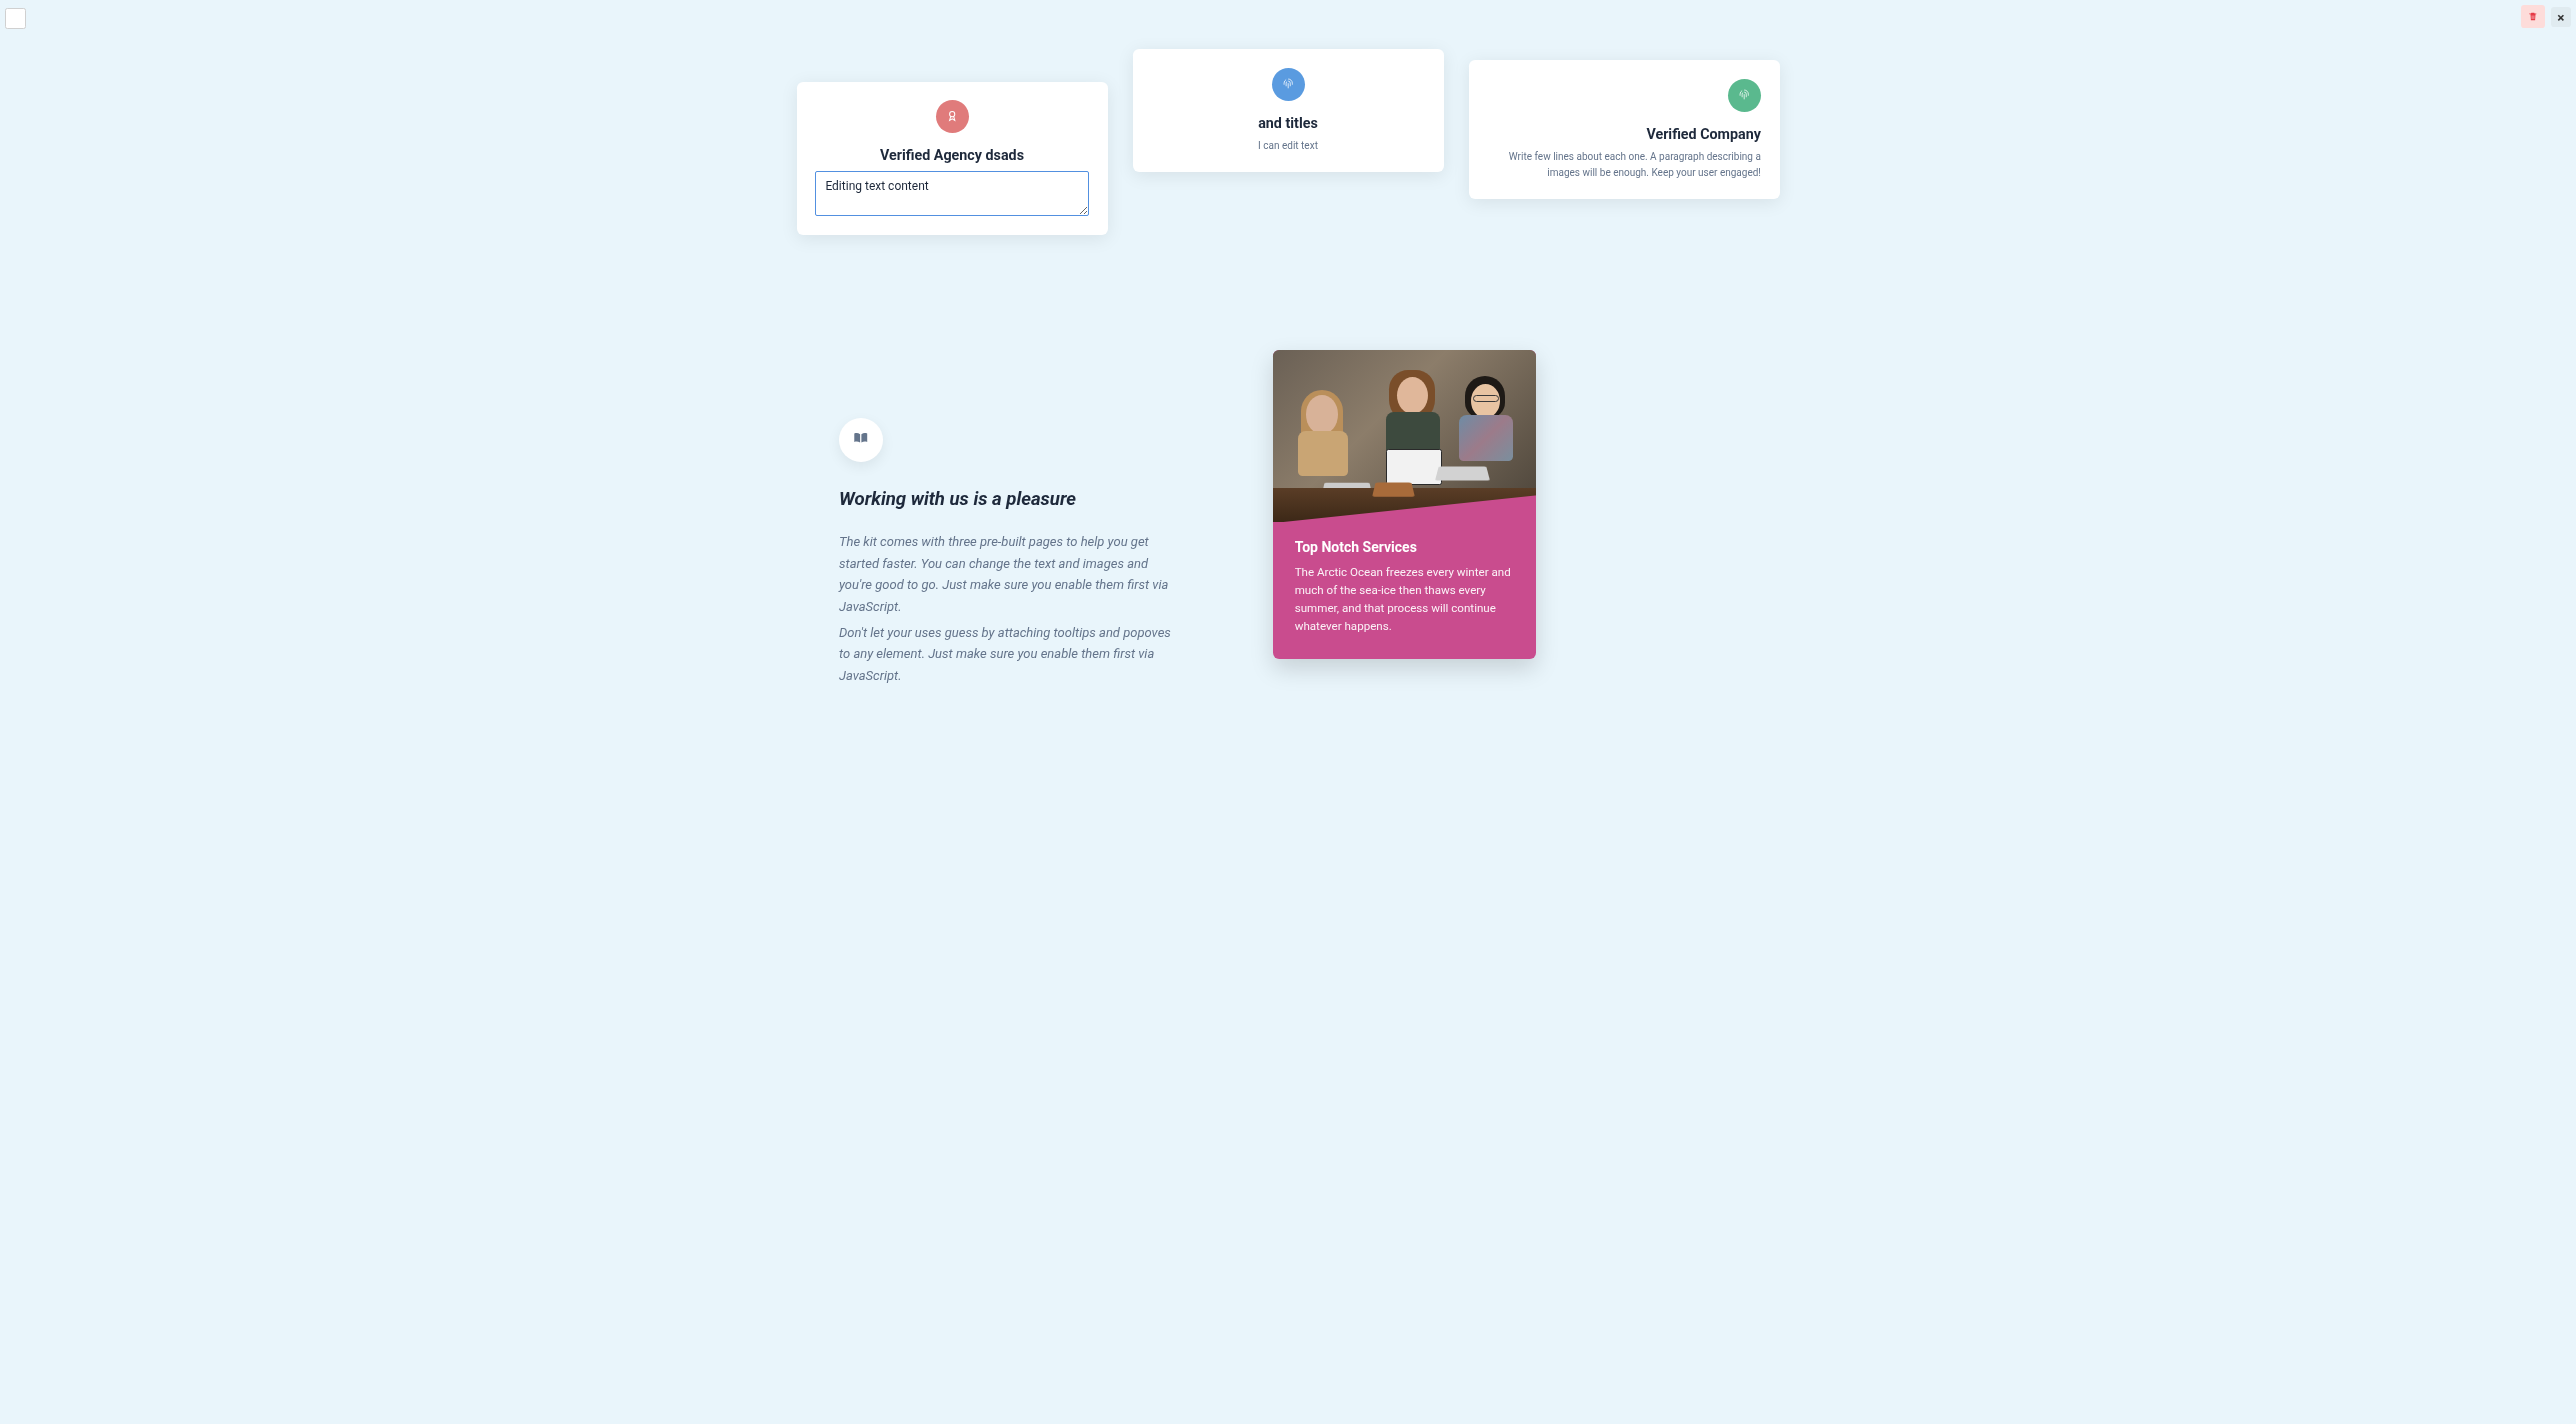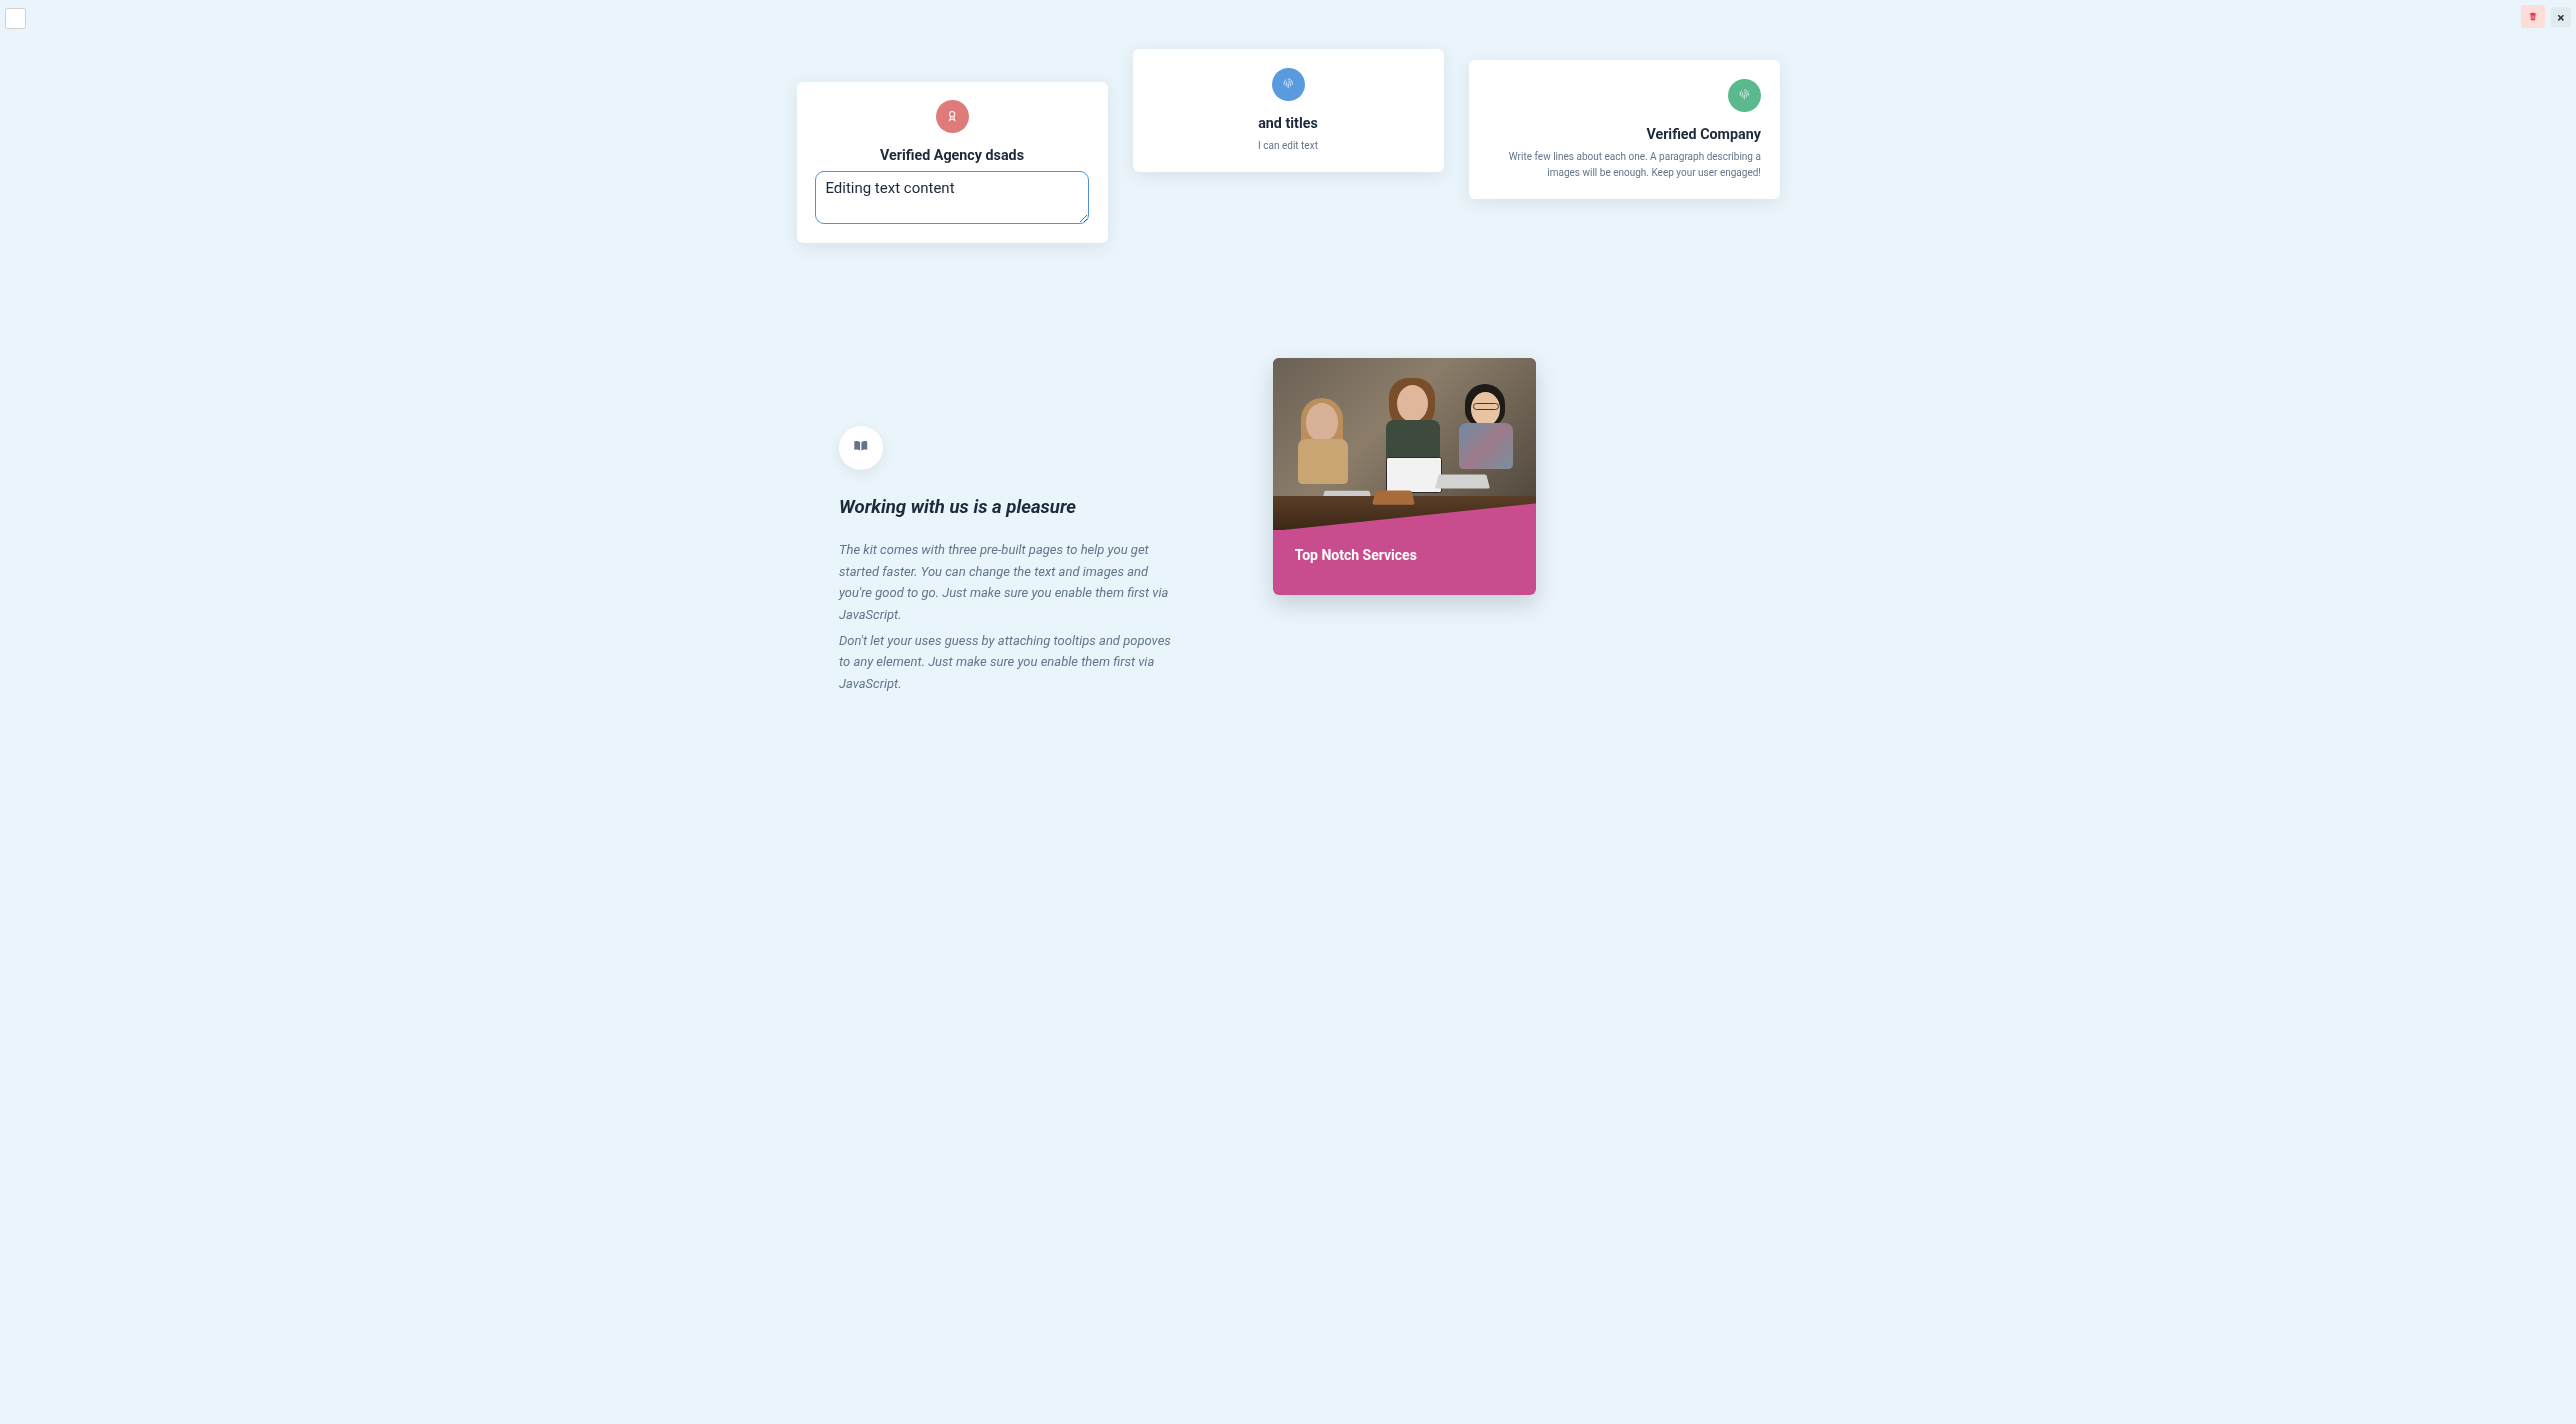--- a/index.html
+++ b/index.html
@@ -81,23 +81,23 @@
     }
     .card-text {
       font-size: 10px;
       color: #64748b;
       line-height: 1.55;
       margin-bottom: 3.1px;
     }
     .edit-textarea {
       width: 100%;
       border: 0.8px solid #5290e0;
-      border-radius: 9px;
+      border-radius: 2px;
       padding: 7.7px 9.3px;
-      font-size: 15px;
+      font-size: 12px;
       color: #1e293b;
       resize: both;
       outline: none;
       font-family: inherit;
       min-height: 37px;
     }
     .content-section {
       display: flex;
       max-width: 929px;
       margin: 115px auto 0;
@@ -270,16 +270,17 @@
           <div class="glasses"></div>
           <div class="torso"></div>
           <div class="laptop"></div>
       </div>
       <div class="table"></div>
       <div class="notebook"></div>
       <div class="diag-cut"></div>
     </div>
     <div class="right-text">
       <div class="right-title">Top Notch Services</div>
+      <div class="right-para">The Arctic Ocean freezes every winter and much of the sea-ice then thaws every summer, and that process will continue whatever happens.</div>
     </div>
   </div>
 </div>
 
 
 </body></html>

